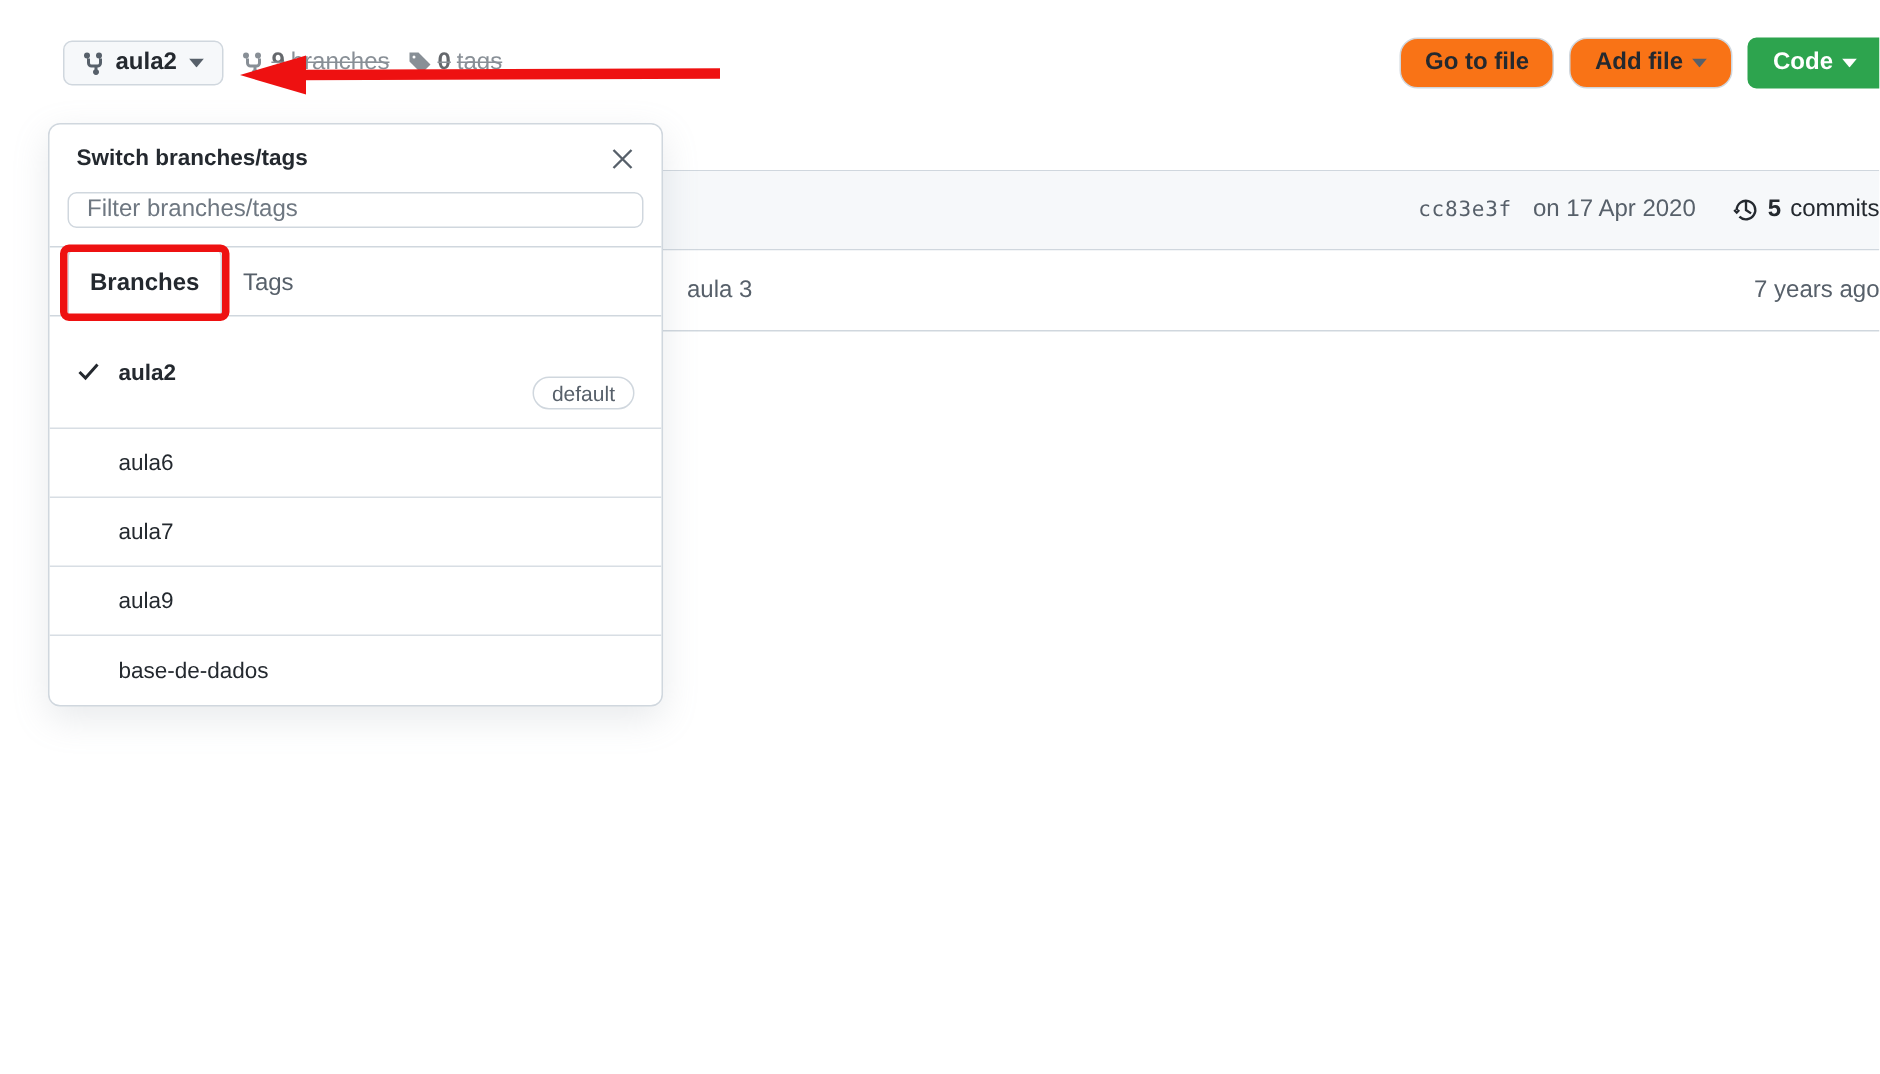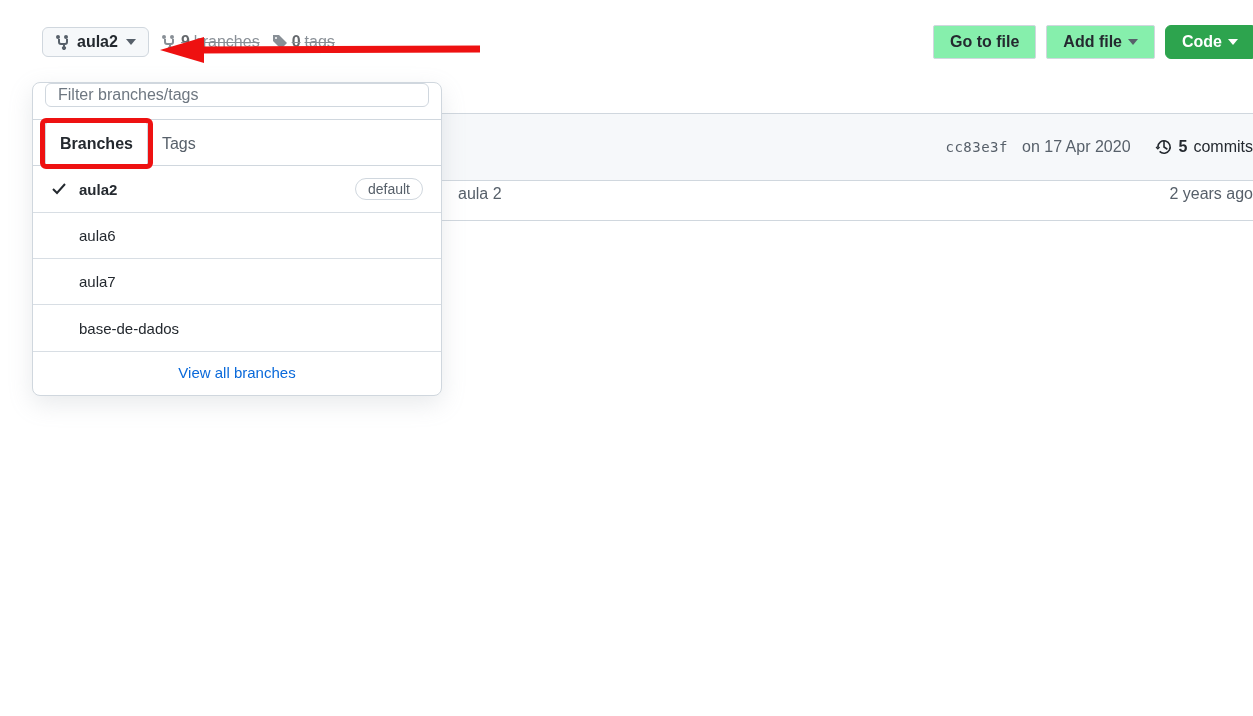--- a/index.html
+++ b/index.html
@@ -47,22 +47,22 @@
   }
   .stat strong { color: #24292f; font-weight: 600; }
 
   .spacer { flex: 1; }
 
   .btn {
     display: inline-flex;
     align-items: center;
     gap: 6px;
     border: 1px solid #d0d7de;
-    background: #86efac;
-    border-radius: 2px;
+    background: #f97316;
+    border-radius: 12px;
     padding: 7px 16px;
     font-size: 16px;
     font-weight: 600;
     color: #24292f;
     cursor: pointer;
     white-space: nowrap;
   }
   .btn-primary {
     background: #2da44e;
     border-color: #2da44e;
@@ -71,21 +71,21 @@
     padding-right: 14px;
   }
   .right-group { display: flex; gap: 10px; padding-right: 0; }
 
   
   .commit-bar {
     position: absolute;
     top: 113px;
     left: 42px;
     right: 0;
-    height: 68px;
+    height: 54px;
     border: 1px solid #d0d7de;
     border-right: none;
     border-top-left-radius: 6px;
     background: #f6f8fa;
     display: flex;
     align-items: center;
     justify-content: flex-end;
     gap: 14px;
     padding-right: 0;
     font-size: 16px;
@@ -200,20 +200,21 @@
     color: #24292f;
   }
   .branch-item .name { flex: 1; }
   .branch-item.current .name { font-weight: 600; }
   .default-label {
     border: 1px solid #d0d7de;
     border-radius: 24px;
     padding: 2px 12px;
     font-size: 14px;
     color: #57606a;
+    margin-top: 28px;
   }
 
   .view-all {
     text-align: center;
     padding: 12px 0 14px 0;
     border-top: 1px solid #d8dee4;
   }
   .view-all a {
     color: #0969da;
     font-size: 15px;
@@ -301,32 +302,40 @@
       <svg width="18" height="18" viewBox="0 0 16 16">
           <path fill="none" stroke="#24292f" stroke-width="1.4" d="M8 3v5l3 2M2.5 8a5.5 5.5 0 1 1 1.6 3.9M1 8l1.5 1.5L4 8"></path>
         </svg>
     </span>
     <strong>5</strong>
     <span>commits</span>
   </span>
 </div>
 
 <div class="file-row">
-  <span class="msg">aula 2</span>
-  <span class="ago">2 years ago</span>
+  <span class="msg">aula 3</span>
+  <span class="ago">7 years ago</span>
 </div>
 
 <div class="arrow">
   <svg width="320" height="30" viewBox="0 0 320 30">
     <line x1="40" y1="15" x2="320" y2="14" stroke="#e11" stroke-width="7"></line>
     <polygon points="0,15 44,2 44,28" fill="#e11"></polygon>
   </svg>
 </div>
 
 <div class="dropdown">
+  <div class="dropdown-header">
+    <span>Switch branches/tags</span>
+    <span class="close">
+      <svg width="16" height="16" viewBox="0 0 16 16">
+          <path stroke="#57606a" stroke-width="1.6" d="M2 2l12 12M14 2L2 14"></path>
+        </svg>
+    </span>
+  </div>
   <div class="filter-wrap">
     <input class="filter-input" placeholder="Filter branches/tags" style="">
   </div>
   <div class="tab-row">
     <div class="tab active">Branches</div>
     <div class="tab">Tags</div>
   </div>
   <div class="branch-list" id="branch-list">
       <div class="branch-item current">
         <span class="check">
@@ -340,19 +349,20 @@
       <div class="branch-item">
         <span class="check"></span>
         <span class="name">aula6</span>
       </div>
       <div class="branch-item">
         <span class="check"></span>
         <span class="name">aula7</span>
       </div>
       <div class="branch-item">
         <span class="check"></span>
+        <span class="name">aula9</span>
+      </div>
+      <div class="branch-item">
+        <span class="check"></span>
         <span class="name">base-de-dados</span>
       </div>
     </div>
-  <div class="view-all">
-    <a>View all branches</a>
-  </div>
 </div>
 
 </body></html>

